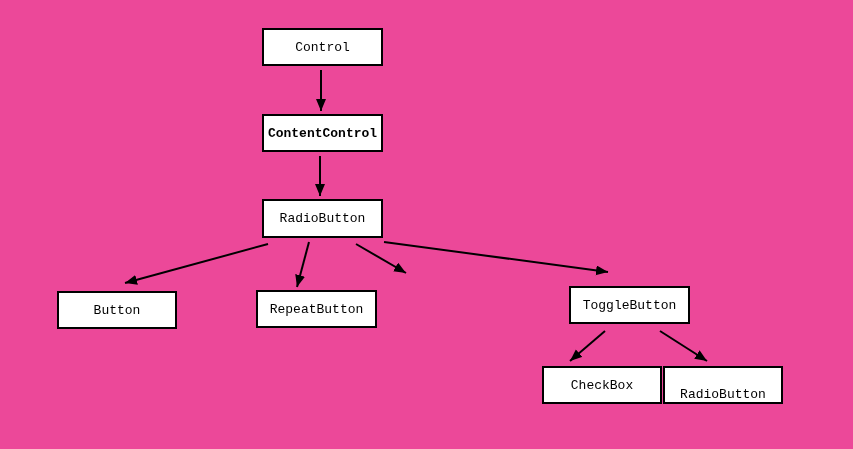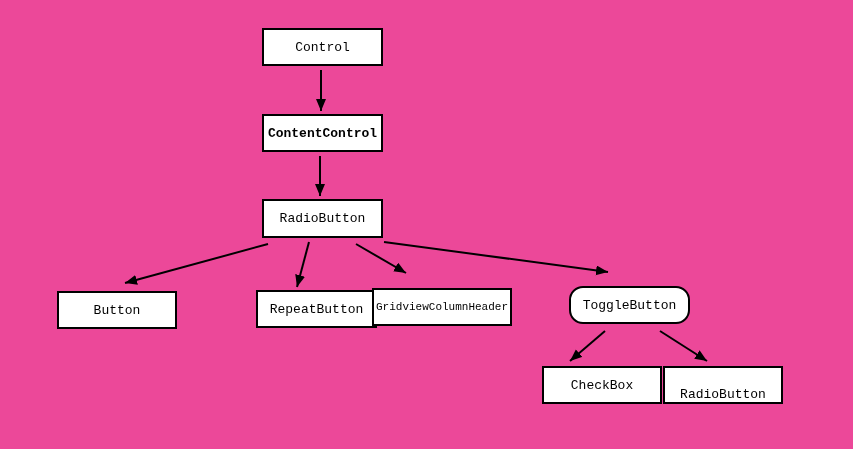--- a/index.html
+++ b/index.html
@@ -65,25 +65,22 @@
   </div>
 
   <div class="node" style="left:57px;  top:291px; width:120px; height:38px;">
     <span>Button</span>
   </div>
 
   <div class="node" style="left:213px; top:290px; width:121px; height:38px;margin-left:43px;">
     <span>RepeatButton</span>
   </div>
 
-  <div class="node small" style="left:372px; top:288px; width:140px; height:38px;">
-    <span>GridviewColumnHeader</span>
-  </div>
 
-  <div class="node" style="left:569px; top:286px; width:121px; height:38px;border-radius:14px;">
+  <div class="node" style="left:569px; top:286px; width:121px; height:38px;">
     <span>ToggleButton</span>
   </div>
 
   <div class="node" style="left:498px; top:366px; width:120px; height:38px;margin-left:44px;">
     <span>CheckBox</span>
   </div>
 
   <div class="node" style="left:663px; top:366px; width:120px; height:38px;align-items:flex-end;">
     <span>RadioButton</span>
   </div>

